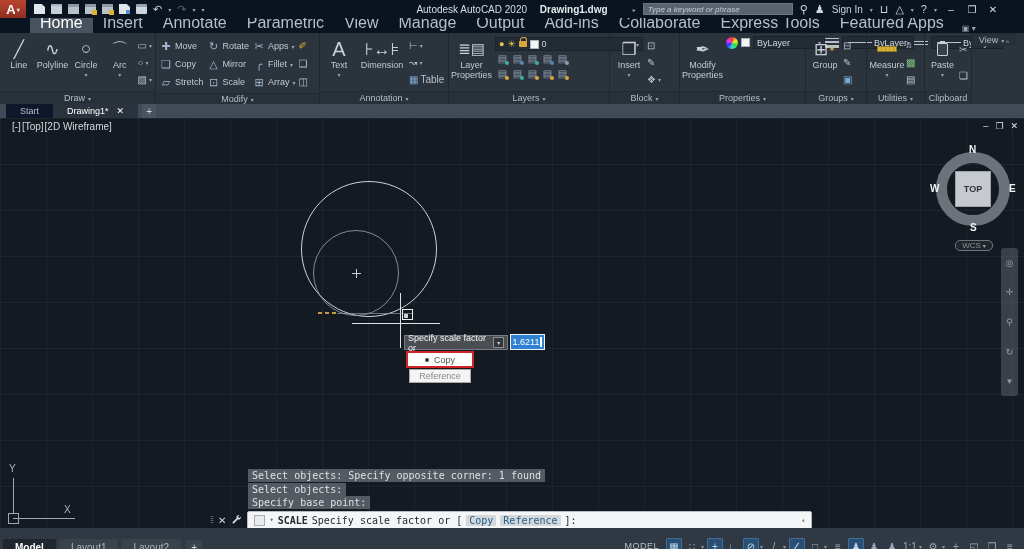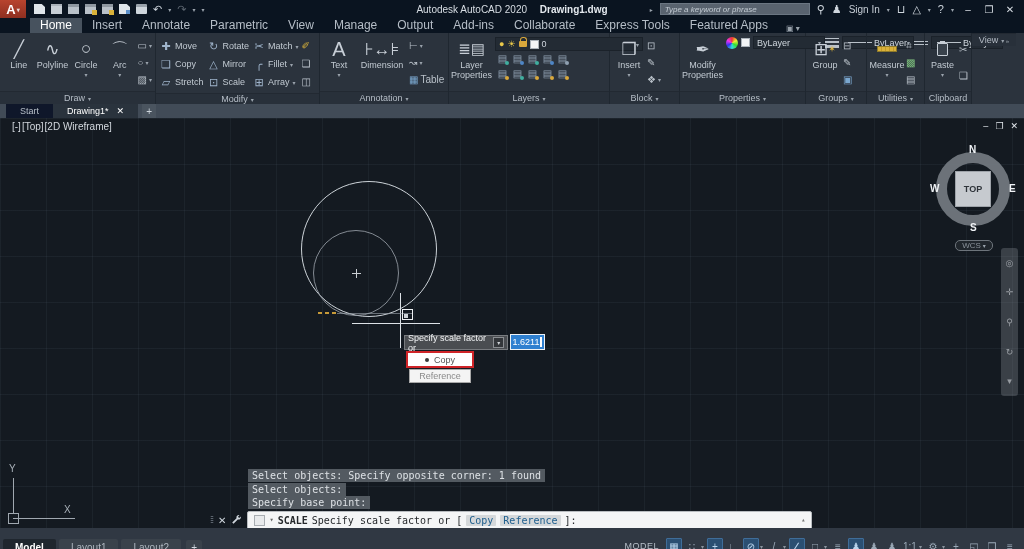--- a/index.html
+++ b/index.html
@@ -17,28 +17,28 @@
   .i-folder { background:#c8cfd6; border-top:2px solid #aab2ba; }
   .i-disk { background:#b9c1c9; border-top:3px solid #8f98a1; }
   .i-disk.acc:after { content:""; position:absolute; right:-1px; bottom:-1px; width:5px; height:5px; background:#d9b23a; }
   .i-sheet.blu:after { content:""; position:absolute; right:-1px; bottom:-1px; width:5px; height:5px; background:#5b8fc9; }
   .i-print { background:#cfd6dd; border-top:3px solid #9aa3ac; border-radius:1px; }
   .uglyph { color:#cfd6dd; font-size:11px; line-height:10px; }
   .dim { color:#5c6670; }
   .caret7 { font-size:6px; color:#9aa3ac; }
   #title-center { position:absolute; left:0; right:0; text-align:center; color:#d7dde3; font-size:10px; pointer-events:none; }
   #title-center b { font-weight:bold; color:#e4e9ee; margin-left:10px; }
-  .tb-right { margin-left:auto; display:flex; align-items:center; gap:7px; padding-right:7px; }
+  .tb-right { margin-left:auto; display:flex; align-items:center; gap:7px; padding-right:24px; }
   #search-box { width:150px; height:12px; background:#59636f; border:1px solid #6b7682; color:#e3e8ec; font-size:8px; font-style:italic; padding:0 4px; }
   #search-box::placeholder { color:#c3cbd3; }
   .winbtn { color:#d7dde3; font-size:10px; width:14px; text-align:center; }
 
   
   #tabrow { position:absolute; left:0; top:18px; width:1024px; height:15px; background:#0a1420; display:flex; align-items:flex-end; padding-left:30px; gap:0; z-index:29; }
-  .rtab { padding:6px 10px 1px; font-size:12px; color:#b6bec7; }
+  .rtab { padding:6px 10px 1px; font-size:16px; color:#b6bec7; }
   .rtab.active { background:#47525e; color:#fff; }
   .ribbon-opt { margin-left:8px; color:#9aa3ac; font-size:8px; }
 
   
   #ribbon { position:absolute; left:0; top:33px; width:1024px; height:71px; background:#2b333d; display:flex; z-index:28; }
   .panel { display:flex; flex-direction:column; border-right:1px solid #1f2730; }
   .pbody { flex:1; display:flex; align-items:stretch; padding:2px 2px 0; }
   .plabel { height:13px; background:#28303a; border-top:1px solid #222932; color:#b6bec7; font-size:9px; display:flex; align-items:center; justify-content:center; gap:3px; }
   .bb { width:34px; display:flex; flex-direction:column; align-items:center; justify-content:flex-start; padding-top:3px; gap:1px; }
   .bb .ic { height:22px; display:flex; align-items:center; justify-content:center; font-size:17px; color:#c8cfd7; }
@@ -257,21 +257,21 @@
         <span class="cell">
             <span class="g">✚</span>
             <span>Move</span>
           </span>
         <span class="cell">
             <span class="g">↻</span>
             <span>Rotate</span>
           </span>
         <span class="cell">
             <span class="g">✂</span>
-            <span>Match</span>
+            <span>Apps</span>
             <span class="caret7">▾</span>
           </span>
         <span class="cell">
             <span class="g">❏</span>
             <span>Copy</span>
           </span>
         <span class="cell">
             <span class="g">△</span>
             <span>Mirror</span>
           </span>

